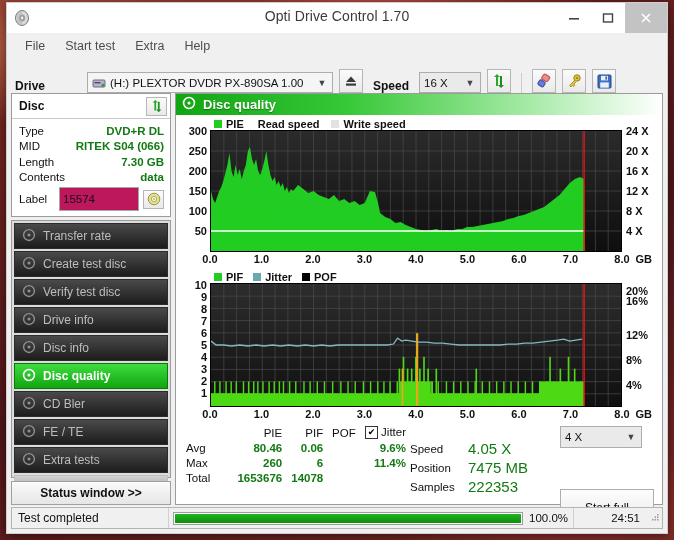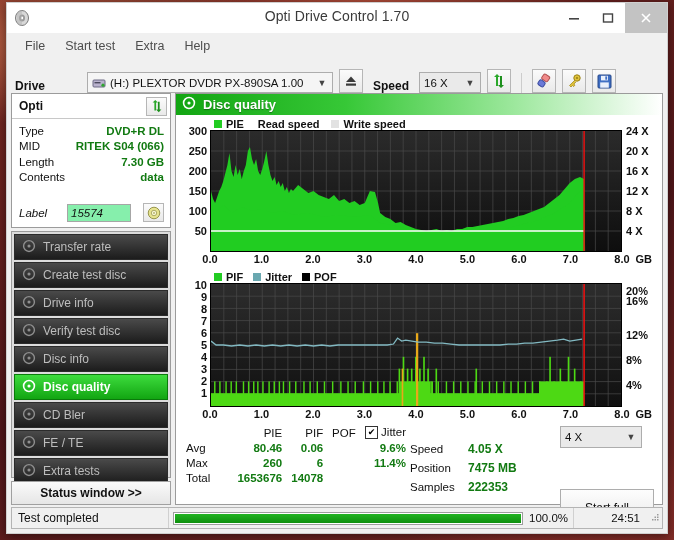--- a/index.html
+++ b/index.html
@@ -60,23 +60,23 @@
          box-sizing:border-box;min-width:0;}
   
   .disc-panel{border:1px solid #9b9b9b;background:#fff;box-sizing:border-box;}
   .disc-head{height:24px;display:flex;align-items:center;justify-content:space-between;
              border-bottom:1px solid #c8c8c8;padding:0 3px 0 7px;}
   .disc-head .t{font-size:12px;font-weight:bold;color:#111;}
   .disc-rows{padding:4px 6px 5px 7px;}
   .drow{display:flex;justify-content:space-between;align-items:center;height:15.5px;}
   .dk{font-size:11.5px;color:#111;}
   .dv{font-size:11.5px;color:#127a12;font-weight:bold;}
-  .label-row{display:flex;align-items:center;gap:12px;margin-top:18px;font-style:italic;}
+  .label-row{display:flex;align-items:center;gap:4px;margin-top:2px;}
   .label-row .dk{width:36px;}
-  .lbl-input{flex:1;height:18px;border:1px solid #a6a6a6;background:#86efac;
+  .lbl-input{flex:1;height:24px;border:1px solid #a6a6a6;background:#be185d;
              font-size:11.5px;color:#111;padding:0 3px;box-sizing:border-box;
              display:flex;align-items:center;}
   
   .nav{margin-top:3px;border:1px solid #9b9b9b;background:#dcdcdc;padding:2px;
        box-sizing:border-box;flex:1;display:flex;flex-direction:column;gap:2px;min-height:0;}
   .nav-btn{
     height:26px;display:flex;align-items:center;gap:7px;padding-left:7px;box-sizing:border-box;
     background:linear-gradient(#4a4a4a,#1c1c1c);border:1px solid #2b2b2b;
     color:#bdbdbd;font-size:12px;cursor:default;flex:0 0 auto;
   }
@@ -123,21 +123,21 @@
   .stt td,.stt th{font-size:11.5px;padding:0 4px;height:15px;font-weight:normal;}
   .stt th{color:#111;font-weight:normal;text-align:right;}
   .stt .rowhdr{text-align:left;color:#111;width:42px;}
   .stt .num{text-align:right;color:#127a12;font-weight:bold;}
   .chk{width:11px;height:11px;border:1px solid #333;background:#fff;display:inline-flex;
        align-items:center;justify-content:center;font-size:9px;color:#000;line-height:1;
        vertical-align:middle;margin-right:3px;}
   .stats-mid{width:150px;padding-top:14px;}
   .smrow{display:flex;height:19px;align-items:center;}
   .smk{width:58px;font-size:11.5px;color:#111;}
-  .smv{font-size:12px;color:#127a12;font-weight:bold;}
+  .smv{font-size:15px;color:#127a12;font-weight:normal;}
   .stats-right{width:94px;display:flex;flex-direction:column;gap:3px;padding-top:1px;}
   .btn{
     height:38px;border:1px solid #adadad;background:linear-gradient(#fdfdfd,#e8e8e8);
     display:flex;align-items:center;justify-content:center;font-size:12px;color:#111;
     cursor:default;box-sizing:border-box;margin-top:38px;
   }
   
   .statusbar{
     flex:0 0 auto;height:22px;margin:0 4px 4px 4px;border:1px solid #b4b4b4;background:#f0f0f0;
     display:flex;align-items:center;box-sizing:border-box;
@@ -245,21 +245,21 @@
       </svg>
     </div>
   </div>
 
   <div class="body">
 
     <div class="left">
 
       <div class="disc-panel">
         <div class="disc-head">
-          <span class="t">Opti</span>
+          <span class="t">Disc</span>
           <div class="icnbtn" style="width:21px;height:19px;">
             <svg width="14" height="14" viewBox="0 0 16 16">
               <path d="M5 13 L5 4 L3 4 L6 1 L9 4 L7 4 L7 13 Z" fill="#2aa82a"></path>
               <path d="M11 3 L11 12 L13 12 L10 15 L7 12 L9 12 L9 3 Z" fill="#1d8f1d"></path>
             </svg>
           </div>
         </div>
         <div class="disc-rows">
           <div class="drow">
             <span class="dk">Type</span>
@@ -310,30 +310,30 @@
           </span>
           <span>Create test disc</span>
         </div>
         <div class="nav-btn">
           <span>
             <svg width="14" height="14" viewBox="0 0 16 16">
                 <circle cx="8" cy="8" r="6.2" fill="none" stroke="#8f8f8f" stroke-width="1.6"></circle>
                 <circle cx="8" cy="8" r="1.8" fill="#8f8f8f"></circle>
               </svg>
           </span>
-          <span>Drive info</span>
+          <span>Verify test disc</span>
         </div>
         <div class="nav-btn">
           <span>
             <svg width="14" height="14" viewBox="0 0 16 16">
                 <circle cx="8" cy="8" r="6.2" fill="none" stroke="#8f8f8f" stroke-width="1.6"></circle>
                 <circle cx="8" cy="8" r="1.8" fill="#8f8f8f"></circle>
               </svg>
           </span>
-          <span>Verify test disc</span>
+          <span>Drive info</span>
         </div>
         <div class="nav-btn">
           <span>
             <svg width="14" height="14" viewBox="0 0 16 16">
                 <circle cx="8" cy="8" r="6.2" fill="none" stroke="#8f8f8f" stroke-width="1.6"></circle>
                 <circle cx="8" cy="8" r="1.8" fill="#8f8f8f"></circle>
               </svg>
           </span>
           <span>Disc info</span>
         </div>

